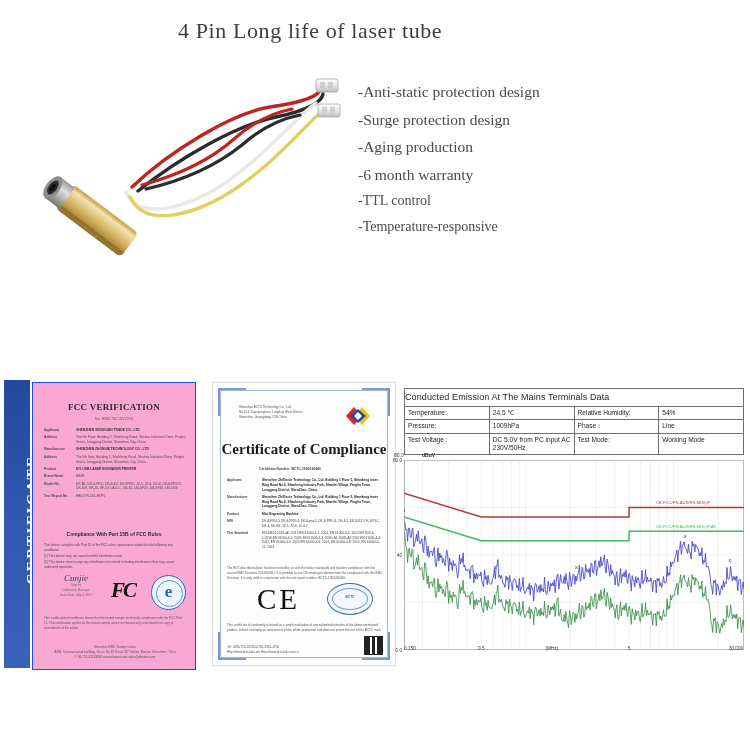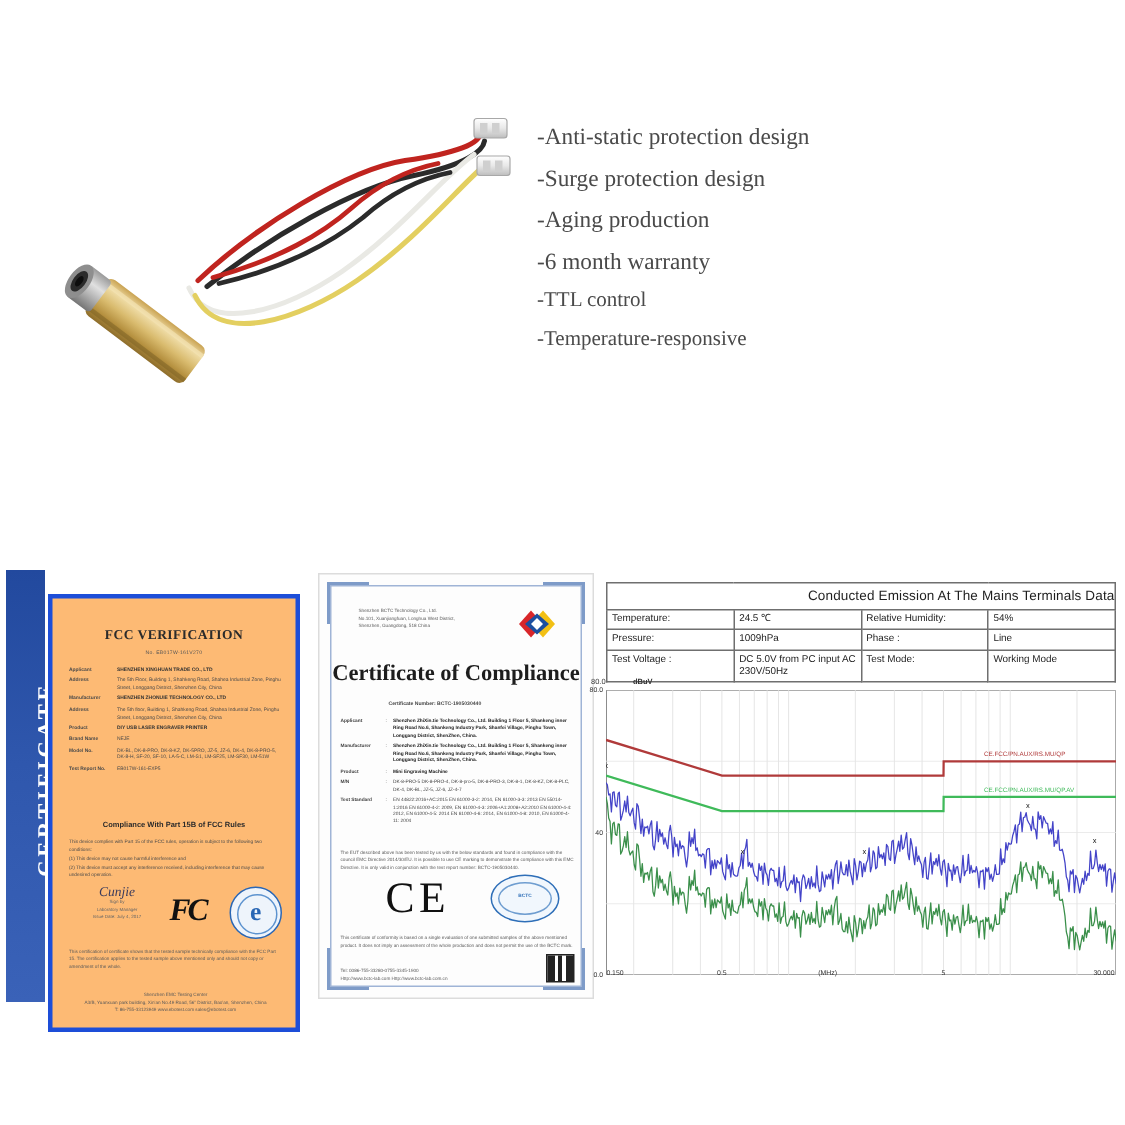--- a/index.html
+++ b/index.html
@@ -37,22 +37,22 @@
     position:absolute;left:4px;top:2px;width:26px;height:288px;
     background:linear-gradient(180deg,#22499e 0%,#2f57ad 45%,#3a62b8 100%);
   }
   #cert-sidebar-text{
     position:absolute;left:-97px;top:131px;width:250px;
     transform:rotate(-90deg);
     color:#fff;font-size:15px;font-weight:bold;letter-spacing:2.5px;
     text-align:center;font-family:"Liberation Serif",serif;
   }
   #fcc-sheet{
-    position:absolute;left:32px;top:18px;width:162px;height:286px;
-    background:#fdba74;border:3px solid #1d4ed8;overflow:hidden;
+    position:absolute;left:32px;top:4px;width:162px;height:286px;
+    background:#f9a8d4;border:1px solid #1d4ed8;overflow:hidden;
   }
   #fcc-heading{
     position:absolute;left:0;top:19px;width:162px;text-align:center;
     font-family:"Liberation Serif",serif;font-weight:bold;font-size:9px;
     color:#2b2b2b;letter-spacing:.3px;
   }
   #fcc-report-no{
     position:absolute;left:0;top:34px;width:162px;text-align:center;
     font-size:3.4px;color:#555;letter-spacing:.2px;
   }
@@ -155,35 +155,36 @@
   #report-panel{position:absolute;left:398px;top:0;width:352px;height:292px;}
   #emc-table{
     position:absolute;left:6px;top:10px;width:340px;
     border-collapse:collapse;table-layout:fixed;
   }
   #emc-table td,#emc-table th{
     border:1px solid #6f6f6f;font-size:6.6px;color:#1e1e1e;
     padding:2px 3px;text-align:left;vertical-align:top;line-height:1.25;
   }
   #emc-table th.title{
-    text-align:right;font-size:9px;font-weight:normal;padding:3px 0;letter-spacing:.1px;
+    text-align:left;font-size:9px;font-weight:normal;padding:3px 0;letter-spacing:.1px;
   }
   #emc-unit{position:absolute;left:4px;top:74px;font-size:5px;font-weight:bold;color:#333;}
   #emc-ymax{position:absolute;left:-4px;top:74px;font-size:5px;color:#333;}
   #chart-wrap{position:absolute;left:6px;top:82px;width:340px;height:190px;}
   #chart-xaxis{position:absolute;left:6px;top:268px;width:340px;height:10px;}
   .xtick{position:absolute;font-size:4.6px;color:#333;transform:translateX(-50%);}
   .ytick{position:absolute;font-size:4.6px;color:#333;right:0;transform:translateY(-50%);}
   #chart-yaxis{position:absolute;left:-6px;top:82px;width:10px;height:190px;}
 </style>
 </head>
 <body>
 
 <div id="product-section">
 
+  <div id="product-title">4 Pin Long life of laser tube</div>
 
   <div id="product-photo">
     <svg width="330" height="215" viewBox="0 0 330 215">
       <defs>
         <linearGradient id="brass" x1="0" y1="0" x2="0" y2="1">
           <stop offset="0%" stop-color="#c9a251"></stop>
           <stop offset="22%" stop-color="#efdca6"></stop>
           <stop offset="50%" stop-color="#d9bb6e"></stop>
           <stop offset="78%" stop-color="#b5903f"></stop>
           <stop offset="100%" stop-color="#8d6d2b"></stop>

